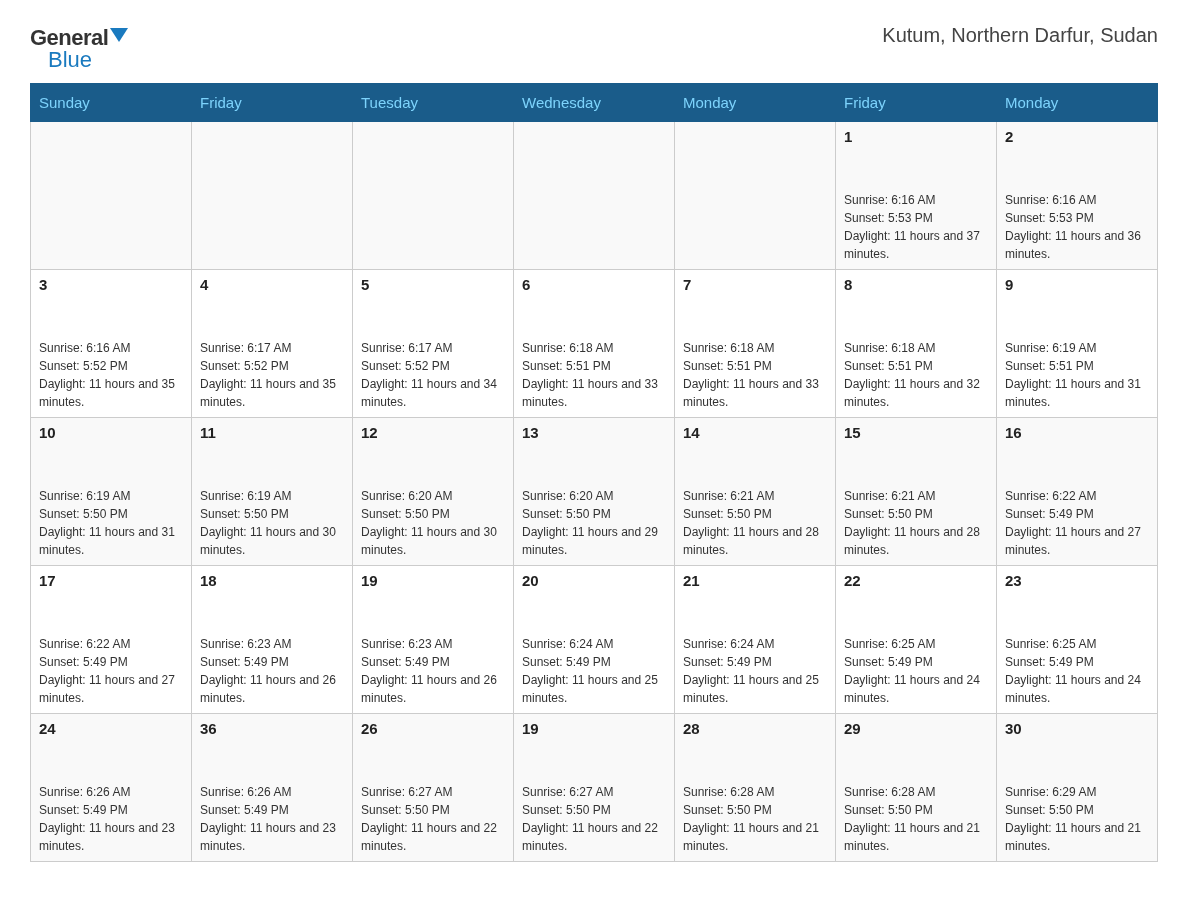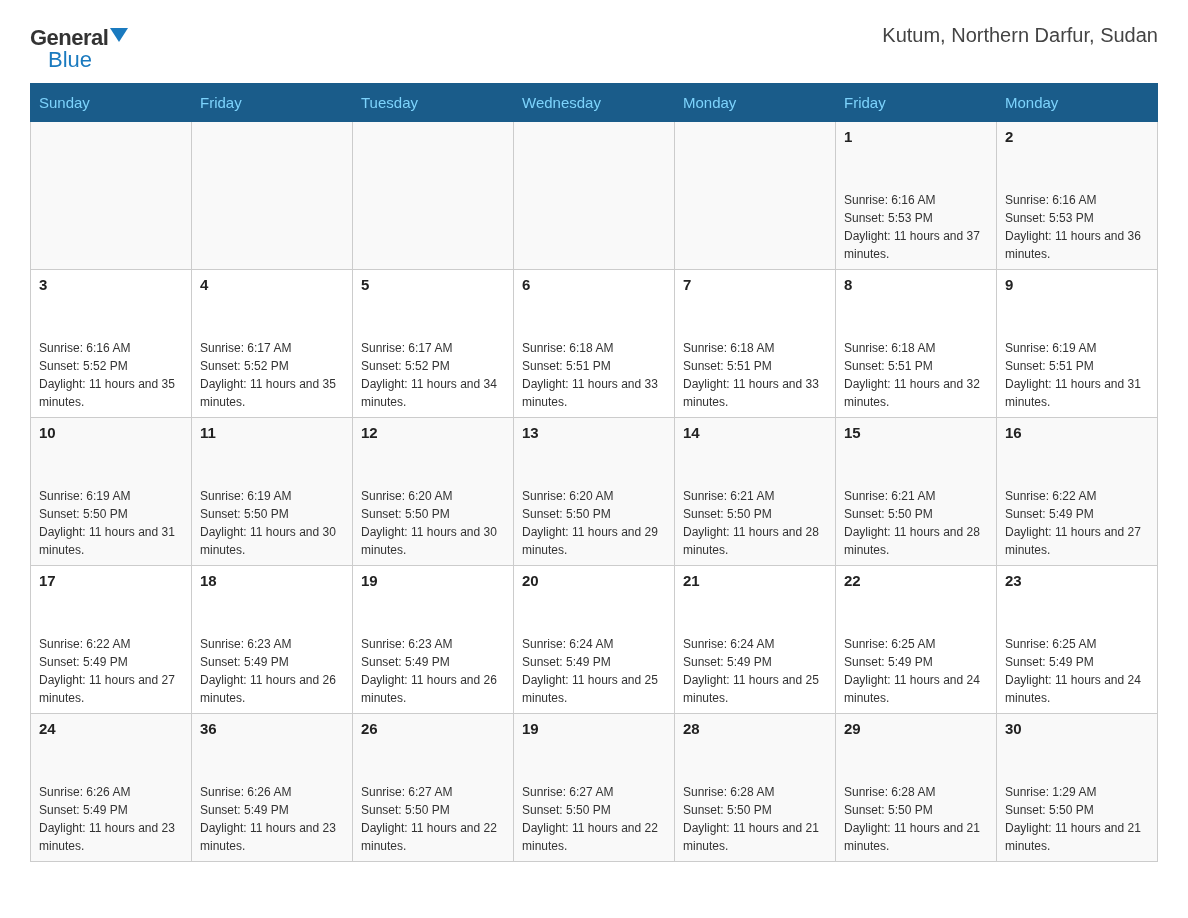--- a/index.html
+++ b/index.html
@@ -320,19 +320,19 @@
 Daylight: 11 hours and 21 minutes.</div>
         </td>
         <td>
           <div class="day-number">29</div>
           <div class="day-info" style="white-space: pre-line;">Sunrise: 6:28 AM
 Sunset: 5:50 PM
 Daylight: 11 hours and 21 minutes.</div>
         </td>
         <td>
           <div class="day-number">30</div>
-          <div class="day-info" style="white-space: pre-line;">Sunrise: 1:29 AM
+          <div class="day-info" style="white-space: pre-line;">Sunrise: 6:29 AM
 Sunset: 5:50 PM
 Daylight: 11 hours and 21 minutes.</div>
         </td>
       </tr>
     </tbody>
 </table>
 
 </body></html>

